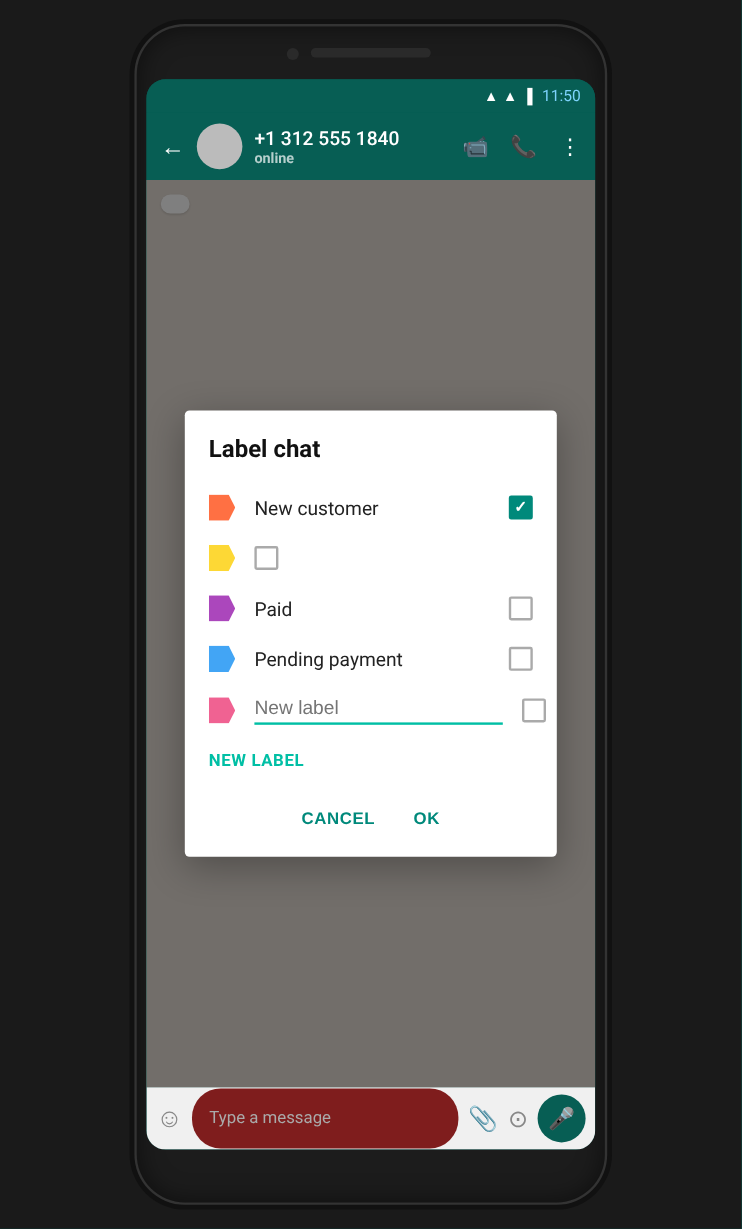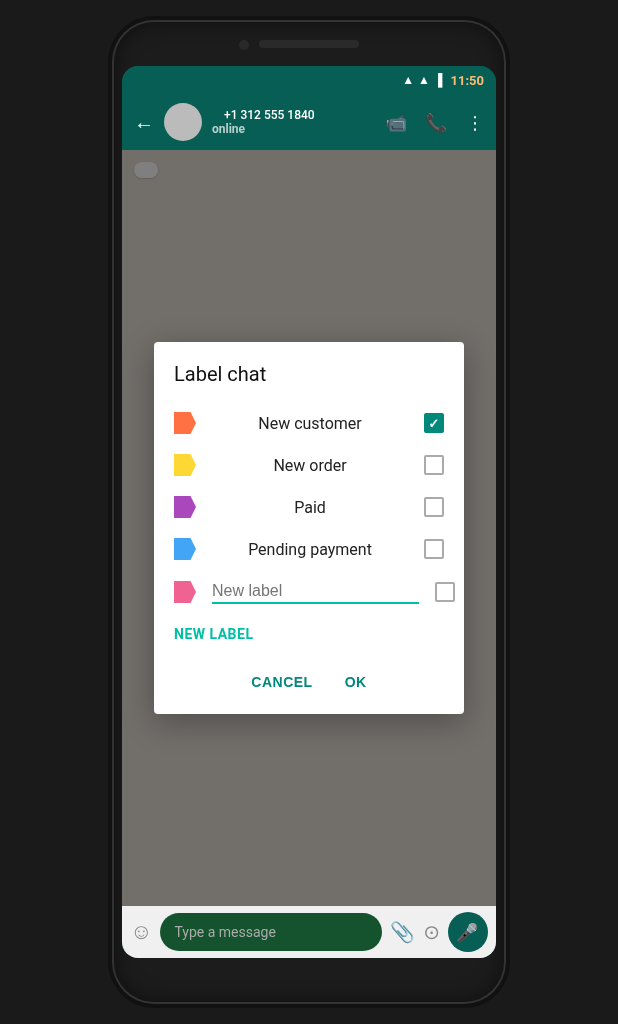--- a/index.html
+++ b/index.html
@@ -81,23 +81,23 @@
       align-items: center;
       gap: 4px;
     }
 
     .status-icon {
       color: white;
       font-size: 12px;
     }
 
     .status-time {
-      color: #fdba74;
+      color: #7dd3fc;
       font-size: 13px;
-      font-weight: 700;
+      font-weight: 400;
       margin-left: 4px;
     }
 
     
     .chat-header {
       background: #075e54;
       height: 56px;
       display: flex;
       align-items: center;
       padding: 0 12px;
@@ -117,23 +117,22 @@
       border-radius: 50%;
       flex-shrink: 0;
     }
 
     .contact-info {
       flex: 1;
     }
 
     .contact-name {
       color: white;
-      font-size: 12px;
+      font-size: 16px;
       font-weight: 500;
-      margin-left: 12px;
     }
 
     .contact-status {
       color: rgba(255,255,255,0.7);
       font-size: 12px;
       font-weight: bold;
     }
 
     .header-icons {
       display: flex;
@@ -178,23 +177,23 @@
       flex-shrink: 0;
     }
 
     .emoji-btn {
       font-size: 22px;
       color: #888;
     }
 
     .message-input {
       flex: 1;
-      background: #14532d;
+      background: #7f1d1d;
       border-radius: 24px;
-      height: 38px;
+      height: 50px;
       display: flex;
       align-items: center;
       padding: 0 14px;
       font-size: 14px;
       color: #aaa;
     }
 
     .attach-btn {
       font-size: 20px;
       color: #888;
@@ -234,21 +233,21 @@
     .modal {
       background: white;
       border-radius: 4px;
       width: 310px;
       padding: 20px 0 0 0;
       box-shadow: 0 8px 32px rgba(0,0,0,0.3);
     }
 
     .modal-title {
       font-size: 20px;
-      font-weight: 400;
+      font-weight: 700;
       color: #111;
       padding: 0 20px 16px 20px;
     }
 
     .label-list {
       list-style: none;
     }
 
     .label-item {
       display: flex;
@@ -262,21 +261,20 @@
       width: 22px;
       height: 22px;
       clip-path: polygon(0 0, 75% 0, 100% 50%, 75% 100%, 0 100%);
       flex-shrink: 0;
     }
 
     .label-name {
       flex: 1;
       font-size: 16px;
       color: #222;
-      text-align: center;
     }
 
     .label-input {
       flex: 1;
       border: none;
       border-bottom: 2px solid #00bfa5;
       outline: none;
       font-size: 16px;
       color: #aaa;
       padding: 2px 0;
@@ -375,21 +373,20 @@
           <ul class="label-list">
 
             <li class="label-item">
               <div class="label-tag" style="background:#ff7043;"></div>
               <span class="label-name">New customer</span>
               <div class="checkbox checked"></div>
             </li>
 
             <li class="label-item">
               <div class="label-tag" style="background:#fdd835;"></div>
-              <span class="label-name">New order</span>
               <div class="checkbox"></div>
             </li>
 
             <li class="label-item">
               <div class="label-tag" style="background:#ab47bc;"></div>
               <span class="label-name">Paid</span>
               <div class="checkbox"></div>
             </li>
 
             <li class="label-item">

